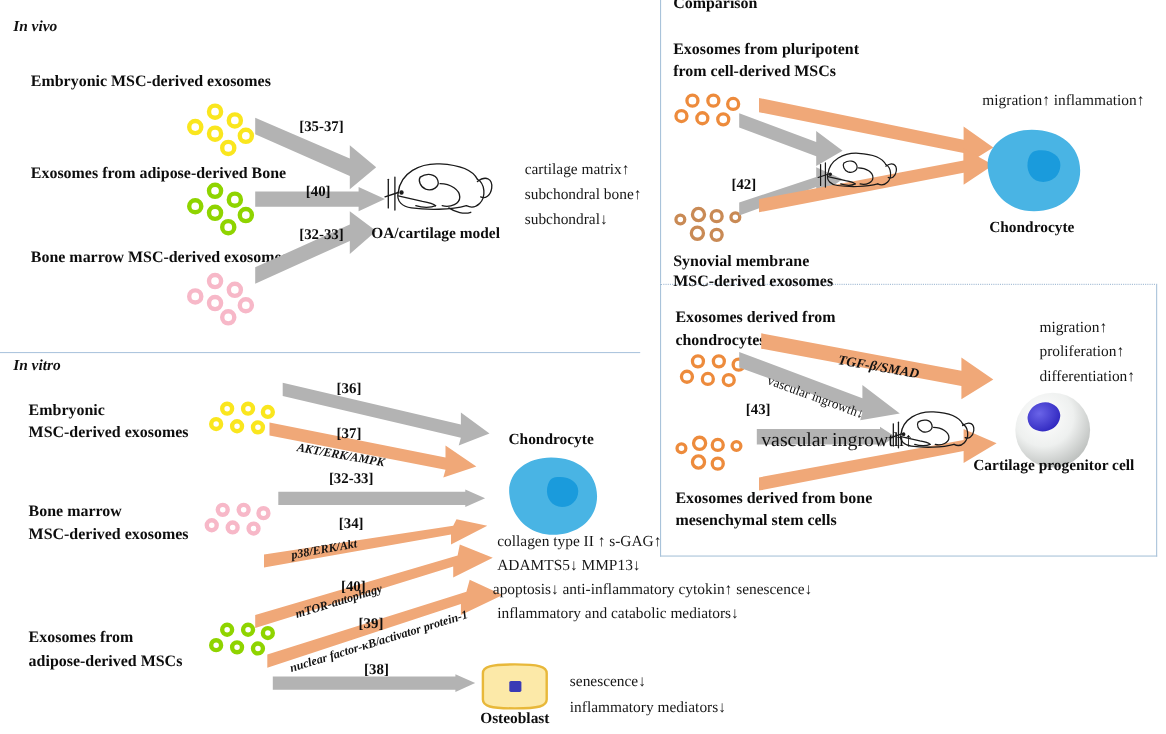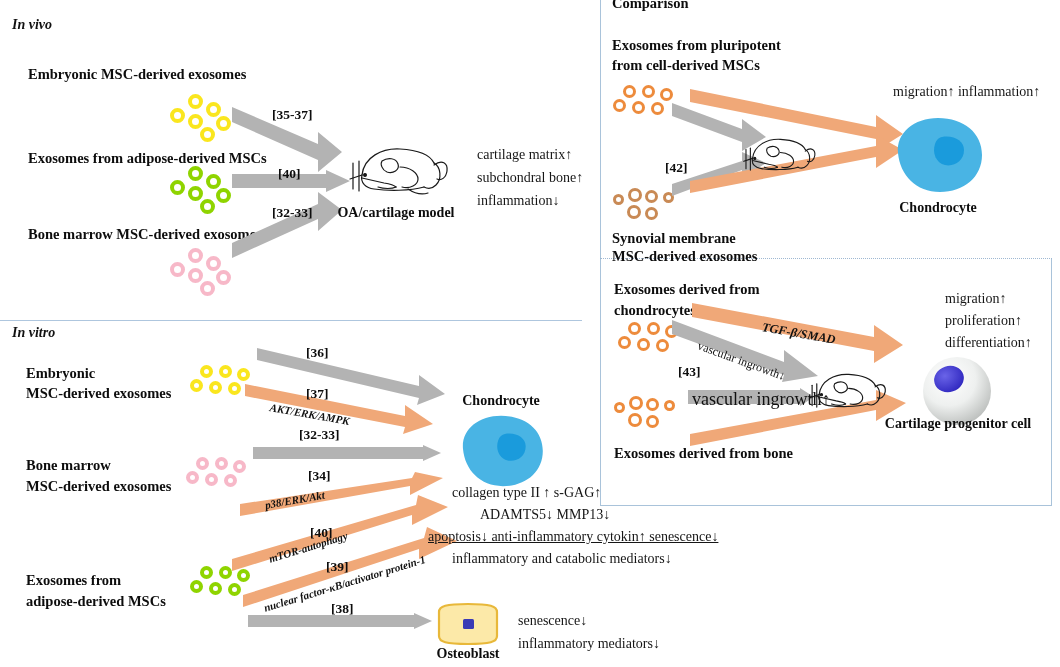--- a/index.html
+++ b/index.html
@@ -116,21 +116,21 @@
   <div class="abs frame" style="left:600px; top:259px; width:452px; height:247px; border-top:none;"></div>
 
   <div class="abs sect-label" style="left:12px; top:17px;">In vivo</div>
 
   <div class="abs sect-label" style="left:12px; top:325px;">In vitro</div>
 
   <div class="abs hdr-bold" style="left:612px; top:-7px; font-size:14.5px;">Comparison</div>
 
   <div class="abs hdr-bold" style="left:28px; top:64px;">Embryonic MSC-derived exosomes</div>
 
-  <div class="abs hdr-bold" style="left:28px; top:148px;">Exosomes from adipose-derived MSCs</div>
+  <div class="abs hdr-bold" style="left:28px; top:148px;">Exosomes from adipose-derived Bone</div>
 
   <div class="abs hdr-bold" style="left:28px; top:224px;">Bone marrow MSC-derived exosomes</div>
 
   <div class="exo-cluster" style="left:170px; top:94px; width:62px; height:50px;">
     <span class="exo" style="left:18px;  top:0px;  width:15px;height:15px;border:4px solid #FAE61E;"></span>
     <span class="exo" style="left:36px;  top:8px;  width:15px;height:15px;border:4px solid #FAE61E;"></span>
     <span class="exo" style="left:0px;   top:14px; width:15px;height:15px;border:4px solid #FAE61E;"></span>
     <span class="exo" style="left:18px;  top:20px; width:15px;height:15px;border:4px solid #FAE61E;"></span>
     <span class="exo" style="left:46px;  top:22px; width:15px;height:15px;border:4px solid #FAE61E;"></span>
     <span class="exo" style="left:30px;  top:33px; width:15px;height:15px;border:4px solid #FAE61E;"></span>
@@ -184,21 +184,21 @@
         <path d="M58,54 C54,56 46,56 40,54"></path>
         <path d="M70,56 C76,60 84,62 90,60"></path>
         <circle cx="27" cy="42" r="1.4" fill="#1a1a1a"></circle>
       </g>
     </svg>
   </div>
   <div class="abs node-label" style="left:336px; top:205px; width:120px;">OA/cartilage model</div>
 
   <div class="abs outcome" style="left:477px; top:144px;">cartilage matrix↑</div>
   <div class="abs outcome" style="left:477px; top:167px;">subchondral bone↑</div>
-  <div class="abs outcome" style="left:477px; top:190px;">inflammation↓</div>
+  <div class="abs outcome" style="left:477px; top:190px;">subchondral↓</div>
 
   <div class="abs hdr-bold" style="left:612px; top:35px;">Exosomes from pluripotent</div>
   <div class="abs hdr-bold" style="left:612px; top:55px;">from cell-derived MSCs</div>
 
   <div class="exo-cluster" style="left:613px; top:85px; width:62px; height:42px;">
     <span class="exo" style="left:10px; top:0px;  width:13px;height:13px;border:3.5px solid #ED8B3C;"></span>
     <span class="exo" style="left:29px; top:0px;  width:13px;height:13px;border:3.5px solid #ED8B3C;"></span>
     <span class="exo" style="left:47px; top:3px;  width:13px;height:13px;border:3.5px solid #ED8B3C;"></span>
     <span class="exo" style="left:0px;  top:14px; width:13px;height:13px;border:3.5px solid #ED8B3C;"></span>
     <span class="exo" style="left:19px; top:16px; width:13px;height:13px;border:3.5px solid #ED8B3C;"></span>
@@ -334,20 +334,21 @@
       <ellipse cx="28" cy="24" rx="15" ry="13" fill="url(#nucGrad)" transform="rotate(-18 28 24)"></ellipse>
     </svg>
   </div>
   <div class="abs node-label" style="left:865px; top:416px; width:186px;">Cartilage progenitor cell</div>
 
   <div class="abs outcome" style="left:945px; top:288px;">migration↑</div>
   <div class="abs outcome" style="left:945px; top:310px;">proliferation↑</div>
   <div class="abs outcome" style="left:945px; top:332px;">differentiation↑</div>
 
   <div class="abs hdr-bold" style="left:614px; top:443px;">Exosomes  derived  from  bone</div>
+  <div class="abs hdr-bold" style="left:614px; top:463px;">mesenchymal stem cells</div>
 
   <div class="abs hdr-bold" style="left:26px; top:363px;">Embryonic</div>
   <div class="abs hdr-bold" style="left:26px; top:383px;">MSC-derived exosomes</div>
 
   <div class="abs hdr-bold" style="left:26px; top:455px;">Bone marrow</div>
   <div class="abs hdr-bold" style="left:26px; top:476px;">MSC-derived exosomes</div>
 
   <div class="abs hdr-bold" style="left:26px; top:570px;">Exosomes from</div>
   <div class="abs hdr-bold" style="left:26px; top:591px;">adipose-derived MSCs</div>
 
@@ -421,22 +422,22 @@
 
   <div class="abs node-label" style="left:446px; top:393px; width:110px;">Chondrocyte</div>
   <div class="chondro-wrap" style="left:455px; top:413px; width:92px; height:76px;">
     <svg width="92" height="76" viewBox="0 0 96 80">
       <path d="M8,38 C6,18 24,3 48,3 C74,3 92,18 92,40 C92,62 74,77 50,77 C26,77 10,60 8,38 Z" fill="#49B4E4"></path>
       <path d="M52,22 C64,20 74,26 74,35 C74,46 64,52 55,50 C46,48 42,38 45,29 C46.5,24.5 49,22.5 52,22 Z" fill="#1A9BDC"></path>
     </svg>
   </div>
 
   <div class="abs outcome" style="left:452px; top:482px;text-align:right;">collagen type II ↑ s-GAG↑</div>
-  <div class="abs outcome" style="left:452px; top:504px;margin-left:28px;">ADAMTS5↓ MMP13↓</div>
-  <div class="abs outcome" style="left:428px; top:526px;text-decoration:underline;">apoptosis↓ anti-inflammatory cytokin↑ senescence↓</div>
+  <div class="abs outcome" style="left:452px; top:504px;">ADAMTS5↓ MMP13↓</div>
+  <div class="abs outcome" style="left:448px; top:526px;">apoptosis↓ anti-inflammatory cytokin↑ senescence↓</div>
   <div class="abs outcome" style="left:452px; top:548px;">inflammatory and catabolic mediators↓</div>
 
   <div class="osteo-wrap" style="left:432px; top:602px; width:72px; height:44px;">
     <svg width="72" height="44" viewBox="0 0 72 44">
       <path d="M7,10 C7,4 14,2 36,2 C58,2 65,4 65,10 L65,34 C65,40 58,42 36,42 C14,42 7,40 7,34 Z" fill="#FCE9A8" stroke="#E8B83A" stroke-width="2.2"></path>
       <rect x="31" y="17" width="11" height="10" rx="1.5" fill="#3A3AB5"></rect>
     </svg>
   </div>
   <div class="abs node-label" style="left:428px; top:646px; width:80px;">Osteoblast</div>
 

